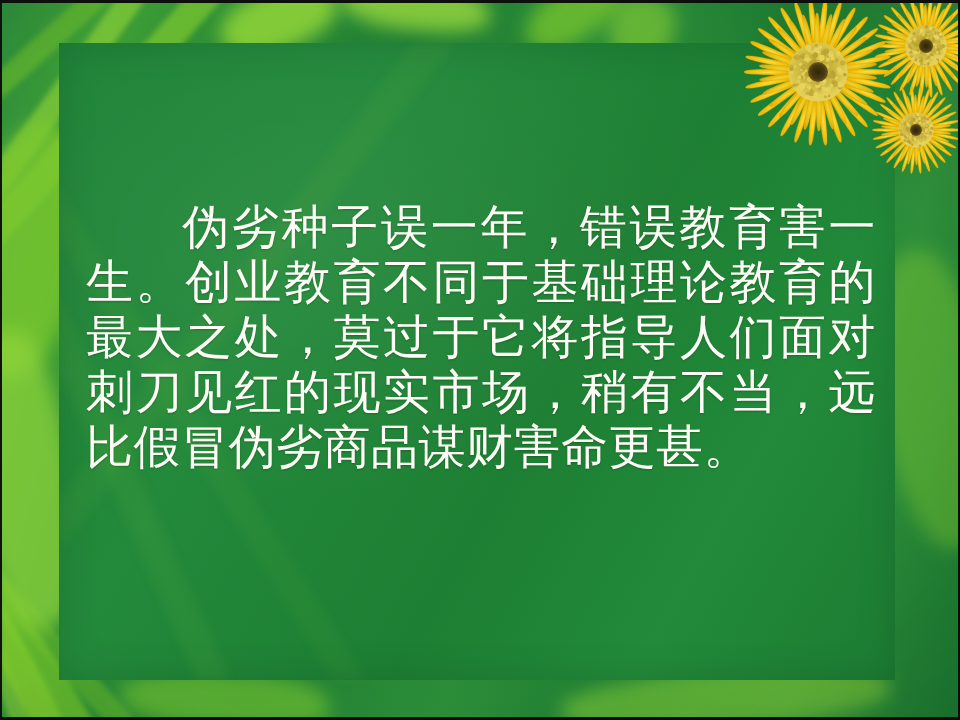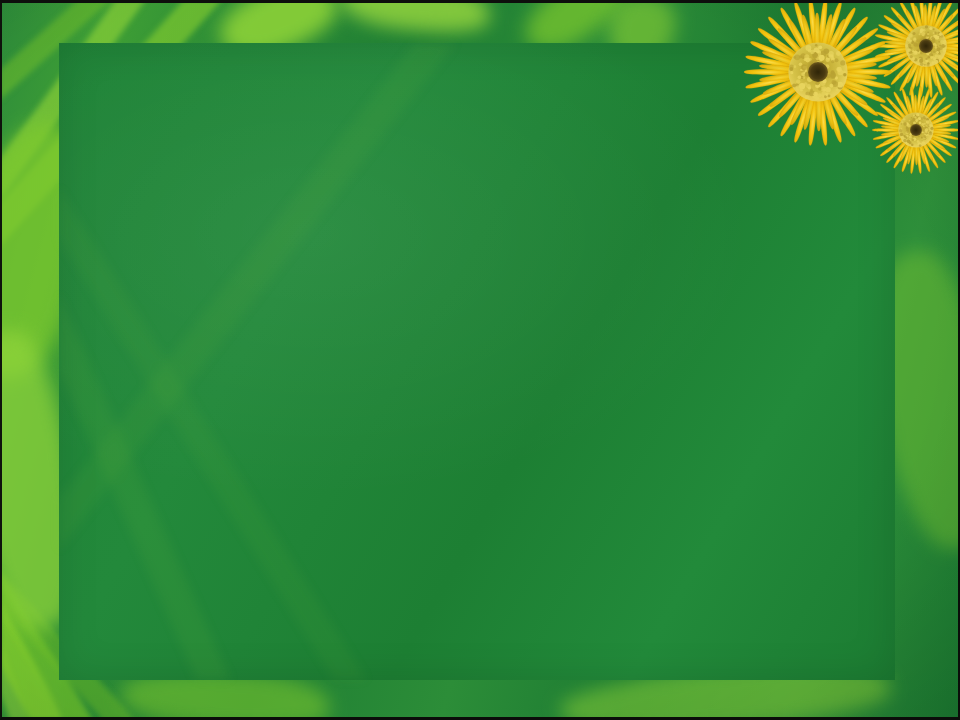--- a/index.html
+++ b/index.html
@@ -710,15 +710,16 @@
             <circle cx="-2.97" cy="-16.21" r="2.61" fill="#b9a233" opacity="0.82"></circle>
             <circle cx="8.31" cy="-20.81" r="2.79" fill="#b9a233" opacity="0.84"></circle>
             <circle cx="14.84" cy="4.31" r="2.71" fill="#b9a233" opacity="0.64"></circle>
             <circle cx="2.17" cy="-24.63" r="1.99" fill="#e8d45e" opacity="0.98"></circle>
           </g>
           <circle r="9.99" fill="url(#coreGrad)"></circle>
         </g>
     </svg>
   </div>
 
+  <div class="text-block">伪劣种子误一年，错误教育害一生。创业教育不同于基础理论教育的最大之处，莫过于它将指导人们面对刺刀见红的现实市场，稍有不当，远比假冒伪劣商品谋财害命更甚。</div>
 
   <div class="edge-frame"></div>
 </div>
 
 </body></html>

